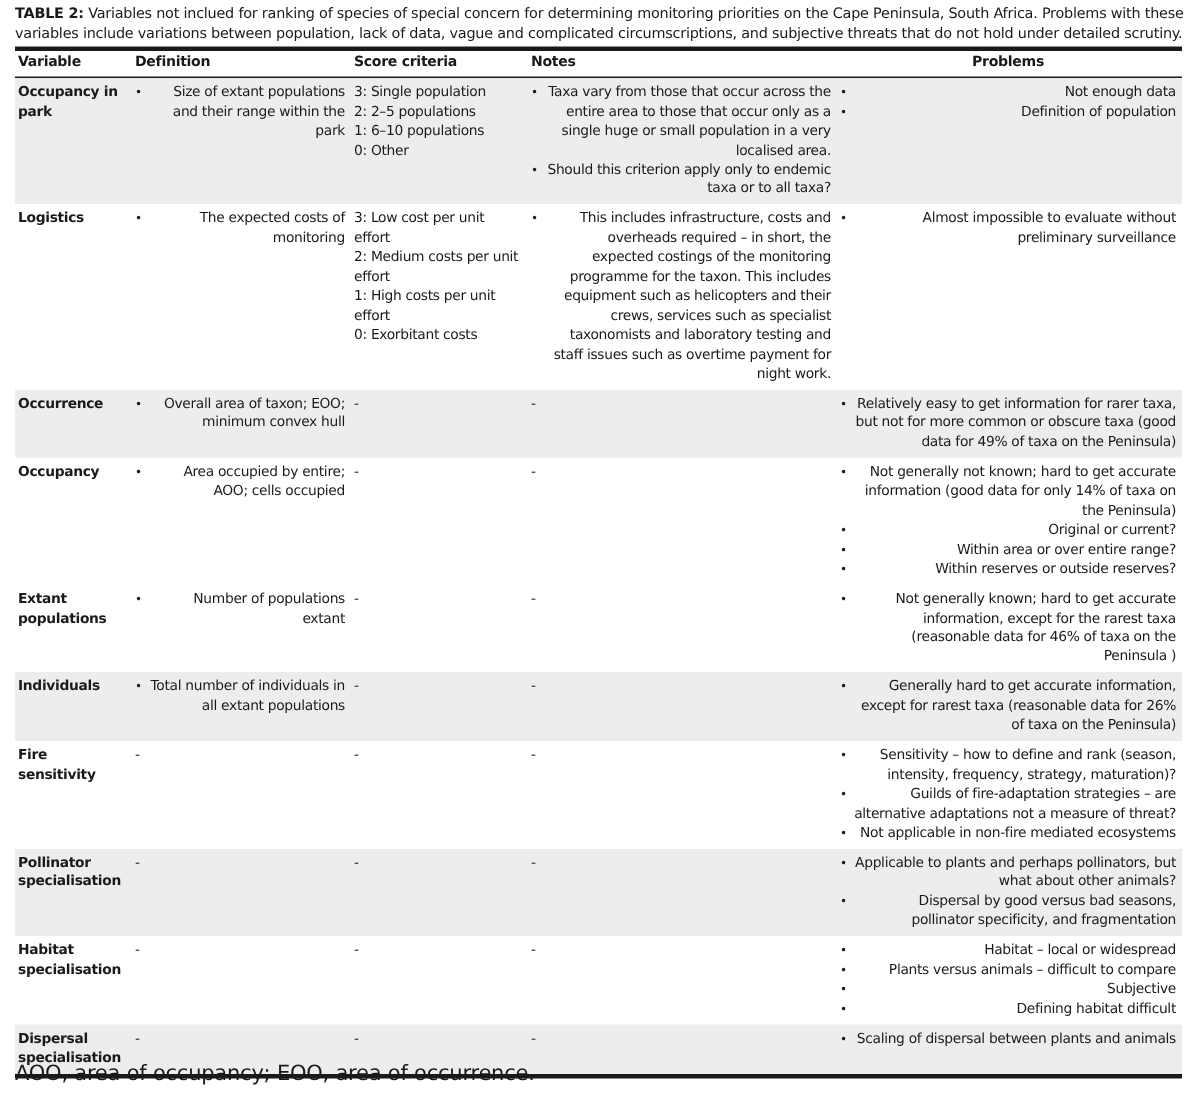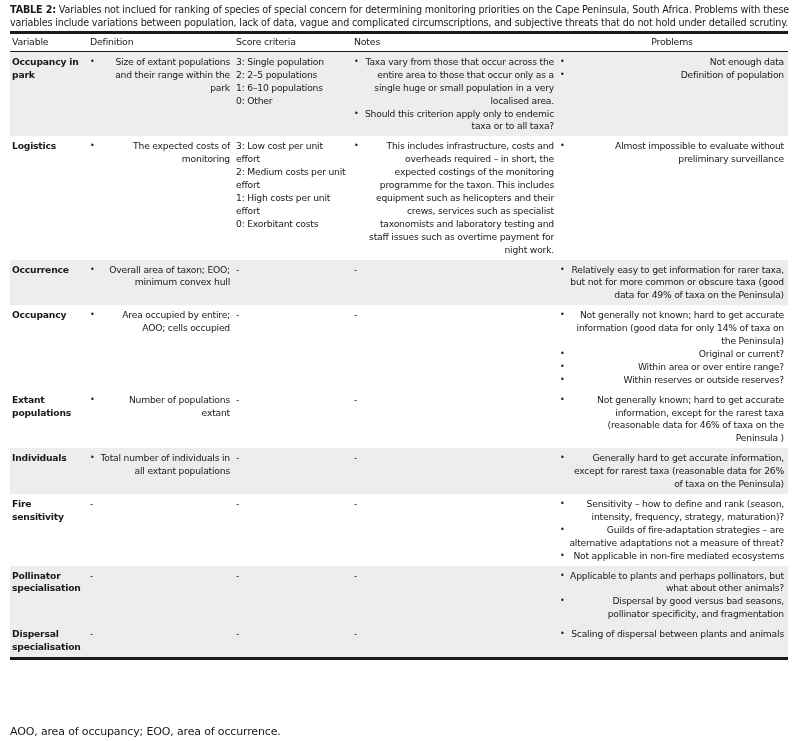--- a/index.html
+++ b/index.html
@@ -2,32 +2,32 @@
 <html><head>
 <meta charset="utf-8">
 <style>
   html, body { margin: 0; padding: 0; background: #ffffff; }
   body { width: 799px; height: 741px; overflow: hidden; font-family: "DejaVu Sans", sans-serif; color: #1a1a1a; }
   .caption { position: absolute; left: 10px; top: 3px; width: 780px; font-size: 9.6px; line-height: 13px; letter-spacing: -0.15px; }
   .caption b { font-weight: bold; }
   table { position: absolute; left: 10px; top: 31px; width: 778px; border-collapse: collapse; font-size: 9.2px; line-height: 12.9px; letter-spacing: -0.2px; }
   thead tr { border-top: 3px solid #1a1a1a; border-bottom: 1.5px solid #1a1a1a; }
   tbody { border-bottom: 3px solid #1a1a1a; }
-  th { font-weight: normal; text-align: left; padding: 2px 4px 2px 2px; font-size: 9.4px; }
+  th { font-weight: bold; text-align: left; padding: 2px 4px 2px 2px; font-size: 9.4px; }
   th.c { text-align: center; }
   td { vertical-align: top; padding: 4px 4px 3px 2px; }
   tr.shaded td { background: #ecedef; margin-top: 17px; }
   td.var { font-weight: bold; width: 72px; }
   td.def { width: 140px; }
   td.score { width: 112px; }
   td.notes { width: 200px; }
   ul { margin: 0; padding: 0; list-style: none; text-align: right; }
   li { position: relative; padding-left: 9px; }
   li::before { content: "\2022"; position: absolute; left: 0; top: 0; font-size: 8px; }
-  .footnote { position: absolute; left: 10px; top: 725px; font-size: 11px; letter-spacing: -0.15px; }
+  .footnote { position: absolute; left: 10px; top: 708px; font-size: 14px; letter-spacing: -0.15px; }
 </style>
 </head>
 <body>
 
 <div class="caption"><b>TABLE 2:</b><span> Variables not inclued for ranking of species of special concern for determining monitoring priorities on the Cape Peninsula, South Africa. Problems with these variables include variations between population, lack of data, vague and complicated circumscriptions, and subjective threats that do not hold under detailed scrutiny.</span></div>
 
 <table>
   <thead>
     <tr>
       <th>Variable</th>
@@ -169,20 +169,34 @@
         <td class="def">-</td>
         <td class="score">-</td>
         <td class="notes">-</td>
         <td class="prob">
           <ul>
             <li>Applicable to plants and perhaps pollinators, but what about other animals?</li>
             <li>Dispersal by good versus bad seasons, pollinator specificity, and fragmentation</li>
           </ul>
         </td>
       </tr>
+      <tr>
+        <td class="var">Habitat specialisation</td>
+        <td class="def">-</td>
+        <td class="score">-</td>
+        <td class="notes">-</td>
+        <td class="prob">
+          <ul>
+            <li>Habitat – local or widespread</li>
+            <li>Plants versus animals – difficult to compare</li>
+            <li>Subjective</li>
+            <li>Defining habitat difficult</li>
+          </ul>
+        </td>
+      </tr>
       <tr class="shaded">
         <td class="var">Dispersal specialisation</td>
         <td class="def">-</td>
         <td class="score">-</td>
         <td class="notes">-</td>
         <td class="prob">
           <ul>
             <li>Scaling of dispersal between plants and animals</li>
           </ul>
         </td>

